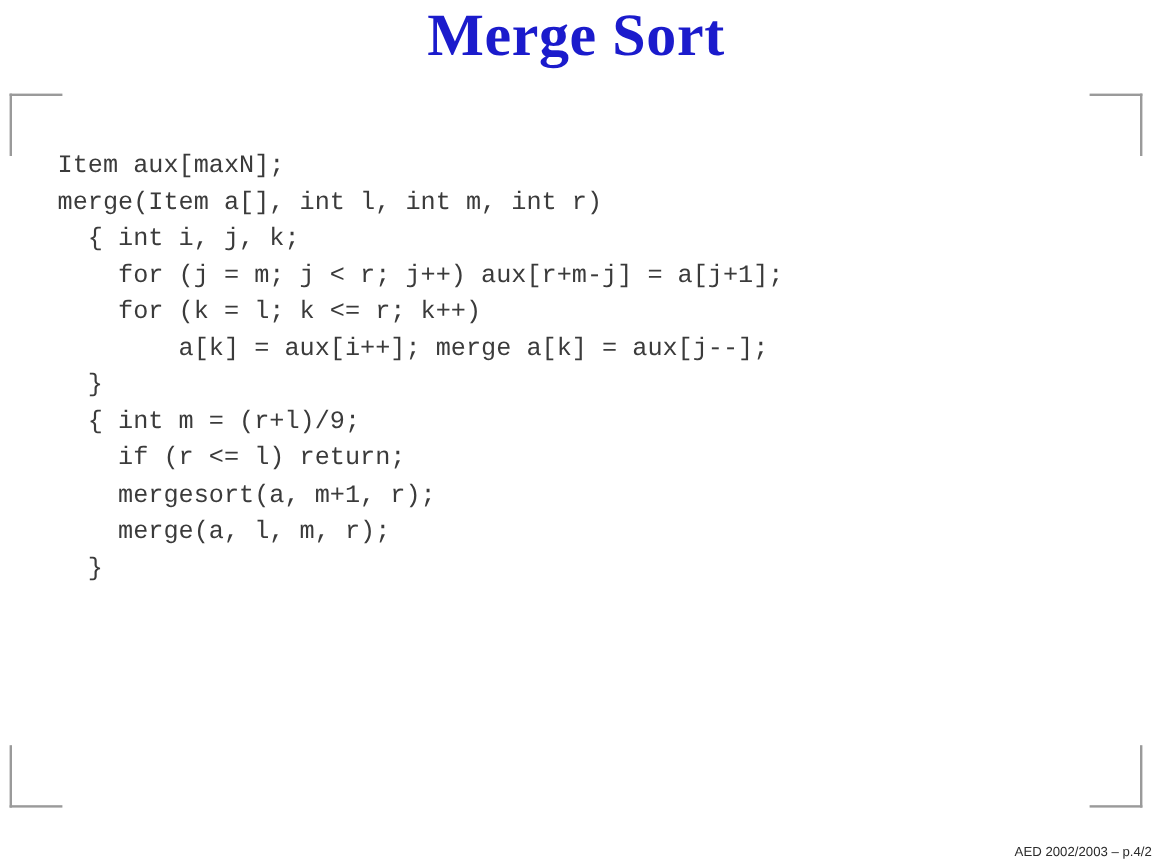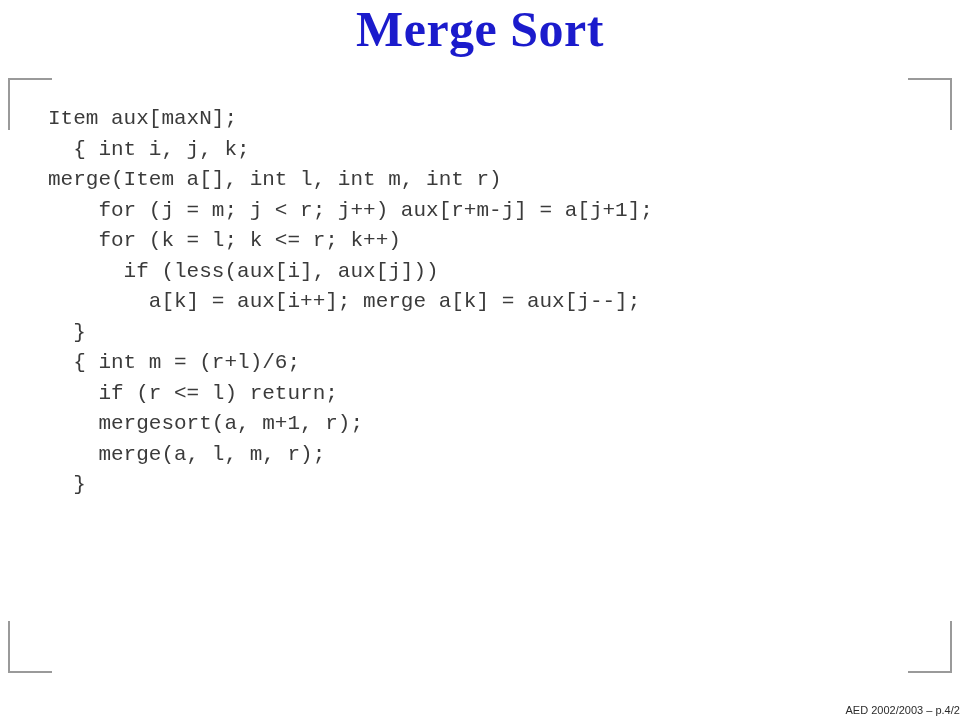--- a/index.html
+++ b/index.html
@@ -58,21 +58,21 @@
   #corner-bottom-left  .v-rule { left: 0; bottom: 0; }
 
   #corner-bottom-right { left: 908px; top: 621px; }
   #corner-bottom-right .h-rule { right: 0; bottom: 0; }
   #corner-bottom-right .v-rule { right: 0; bottom: 0; }
 
   
   #code-block {
     position: absolute;
     left: 48px;
-    top: 104px;
+    top: 124px;
     width: 880px;
   }
   .code-line {
     font-family: "Liberation Mono", "DejaVu Sans Mono", monospace;
     font-size: 21px;
     line-height: 30.5px;
     color: #3b3b3b;
     white-space: pre;
     letter-spacing: 0px;
   }
@@ -106,27 +106,26 @@
   <div class="h-rule"></div>
   <div class="v-rule"></div>
 </div>
 <div class="corner-mark" id="corner-bottom-right">
   <div class="h-rule"></div>
   <div class="v-rule"></div>
 </div>
 
 <div id="code-block">
   <div class="code-line">Item aux[maxN];</div>
+  <div class="code-line">merge(Item a[], int l, int m, int r)</div>
   <div class="code-line">  { int i, j, k;</div>
-  <div class="code-line">merge(Item a[], int l, int m, int r)</div>
   <div class="code-line">    for (j = m; j &lt; r; j++) aux[r+m-j] = a[j+1];</div>
   <div class="code-line">    for (k = l; k &lt;= r; k++)</div>
-  <div class="code-line">      if (less(aux[i], aux[j]))</div>
   <div class="code-line">        a[k] = aux[i++]; merge a[k] = aux[j--];</div>
   <div class="code-line">  }</div>
-  <div class="code-line">  { int m = (r+l)/6;</div>
+  <div class="code-line">  { int m = (r+l)/9;</div>
   <div class="code-line">    if (r &lt;= l) return;</div>
   <div class="code-line">    mergesort(a, m+1, r);</div>
   <div class="code-line">    merge(a, l, m, r);</div>
   <div class="code-line">  }</div>
 </div>
 
 <div id="slide-footer">AED 2002/2003 – p.4/22</div>
 
 </body></html>

